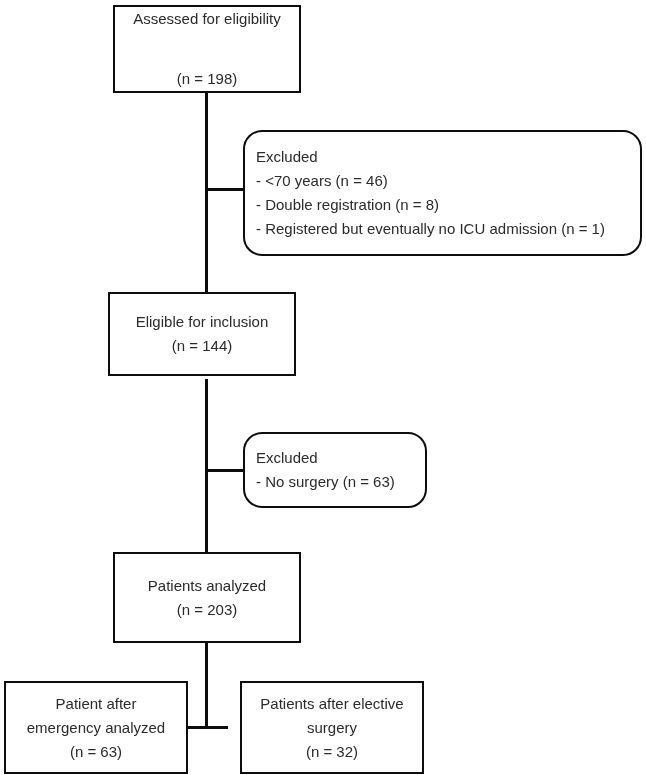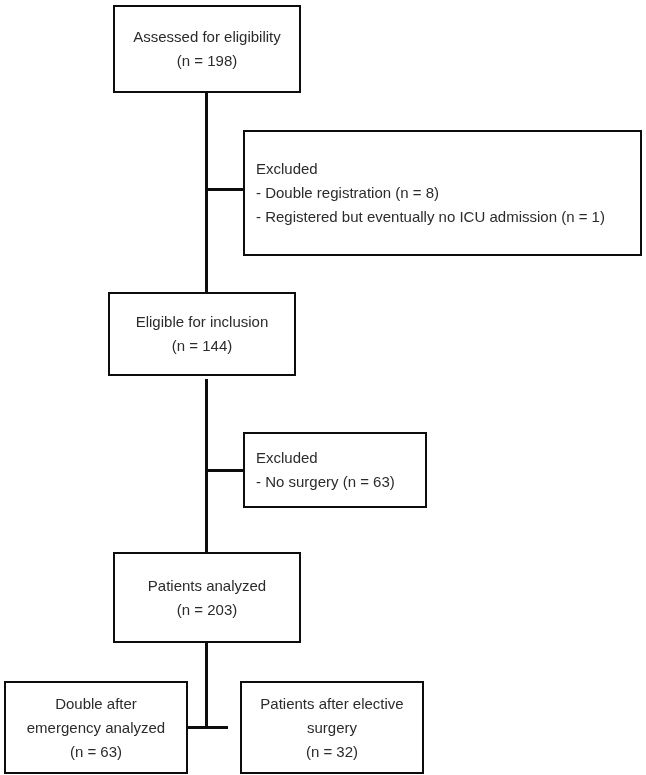--- a/index.html
+++ b/index.html
@@ -30,20 +30,21 @@
     z-index: 3;
   }
   .node.center {
     align-items: center;
     text-align: center;
   }
   .node.left {
     align-items: flex-start;
     text-align: left;
     padding-left: 11px;
+    border-radius: 19px;
   }
   .node .ln {
     display: block;
     white-space: nowrap;
   }
   .connector {
     position: absolute;
     background: #0d0d0d;
     z-index: 1;
   }
@@ -60,48 +61,49 @@
   <div class="connector hline" style="left:205px; top:188px; width:40px;"></div>
 
   <div class="connector vline" style="left:205px; top:379px; height:174px;"></div>
 
   <div class="connector hline" style="left:205px; top:469px; width:40px;"></div>
 
   <div class="connector vline" style="left:205px; top:642px; height:87px;"></div>
 
   <div class="connector hline" style="left:186px; top:726px; width:42px;"></div>
 
-  <div class="node center" style="left:113px; top:5px; width:188px; height:88px;">
+  <div class="node center" style="left:113px; top:5px; width:188px; height:88px;justify-content:space-between;">
     <span class="ln">Assessed for eligibility</span>
     <span class="ln">(n = 198)</span>
   </div>
 
   <div class="node left" style="left:243px; top:130px; width:399px; height:126px;">
     <span class="ln">Excluded</span>
+    <span class="ln">- &lt;70 years (n = 46)</span>
     <span class="ln">- Double registration (n = 8)</span>
     <span class="ln">- Registered but eventually no ICU admission (n = 1)</span>
   </div>
 
   <div class="node center" style="left:108px; top:292px; width:188px; height:84px;">
     <span class="ln">Eligible for inclusion</span>
     <span class="ln">(n = 144)</span>
   </div>
 
   <div class="node left" style="left:243px; top:432px; width:184px; height:76px;">
     <span class="ln">Excluded</span>
     <span class="ln">- No surgery (n = 63)</span>
   </div>
 
   <div class="node center" style="left:113px; top:552px; width:188px; height:91px;">
     <span class="ln">Patients analyzed</span>
     <span class="ln">(n = 203)</span>
   </div>
 
   <div class="node center" style="left:4px; top:681px; width:184px; height:93px;">
-    <span class="ln">Double after</span>
+    <span class="ln">Patient after</span>
     <span class="ln">emergency analyzed</span>
     <span class="ln">(n = 63)</span>
   </div>
 
   <div class="node center" style="left:240px; top:681px; width:184px; height:93px;">
     <span class="ln">Patients after elective</span>
     <span class="ln">surgery</span>
     <span class="ln">(n = 32)</span>
   </div>
 

